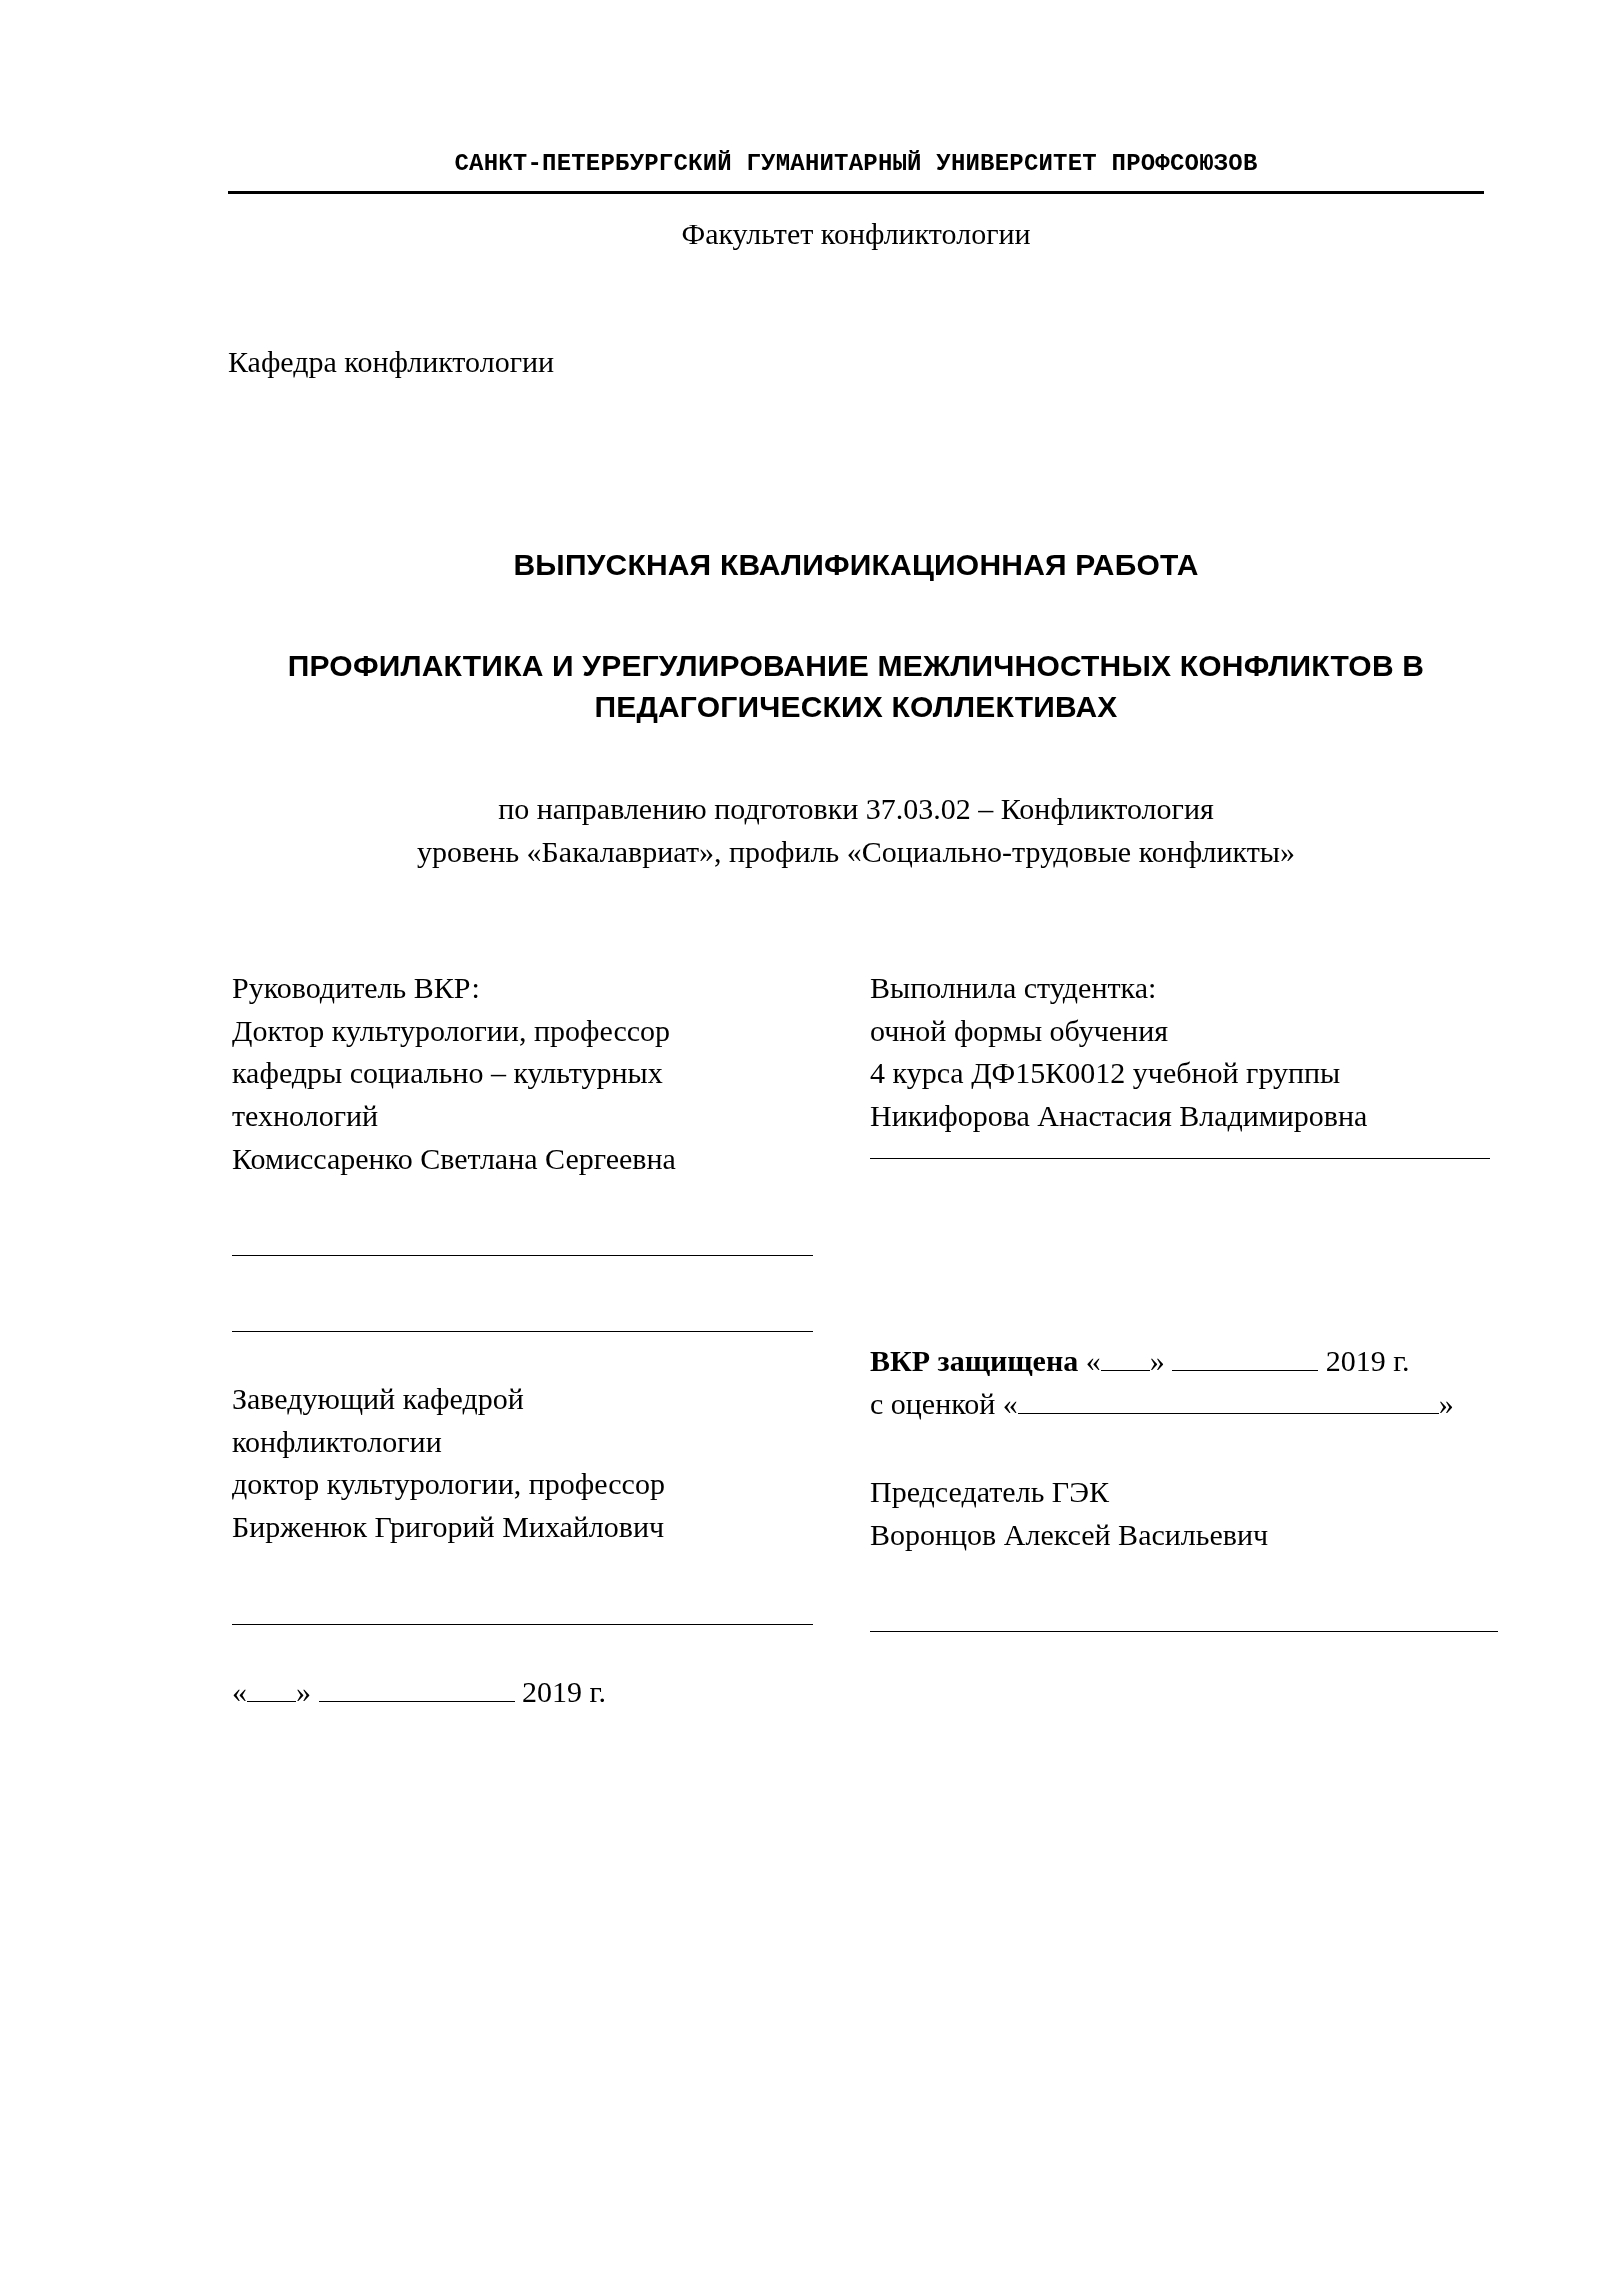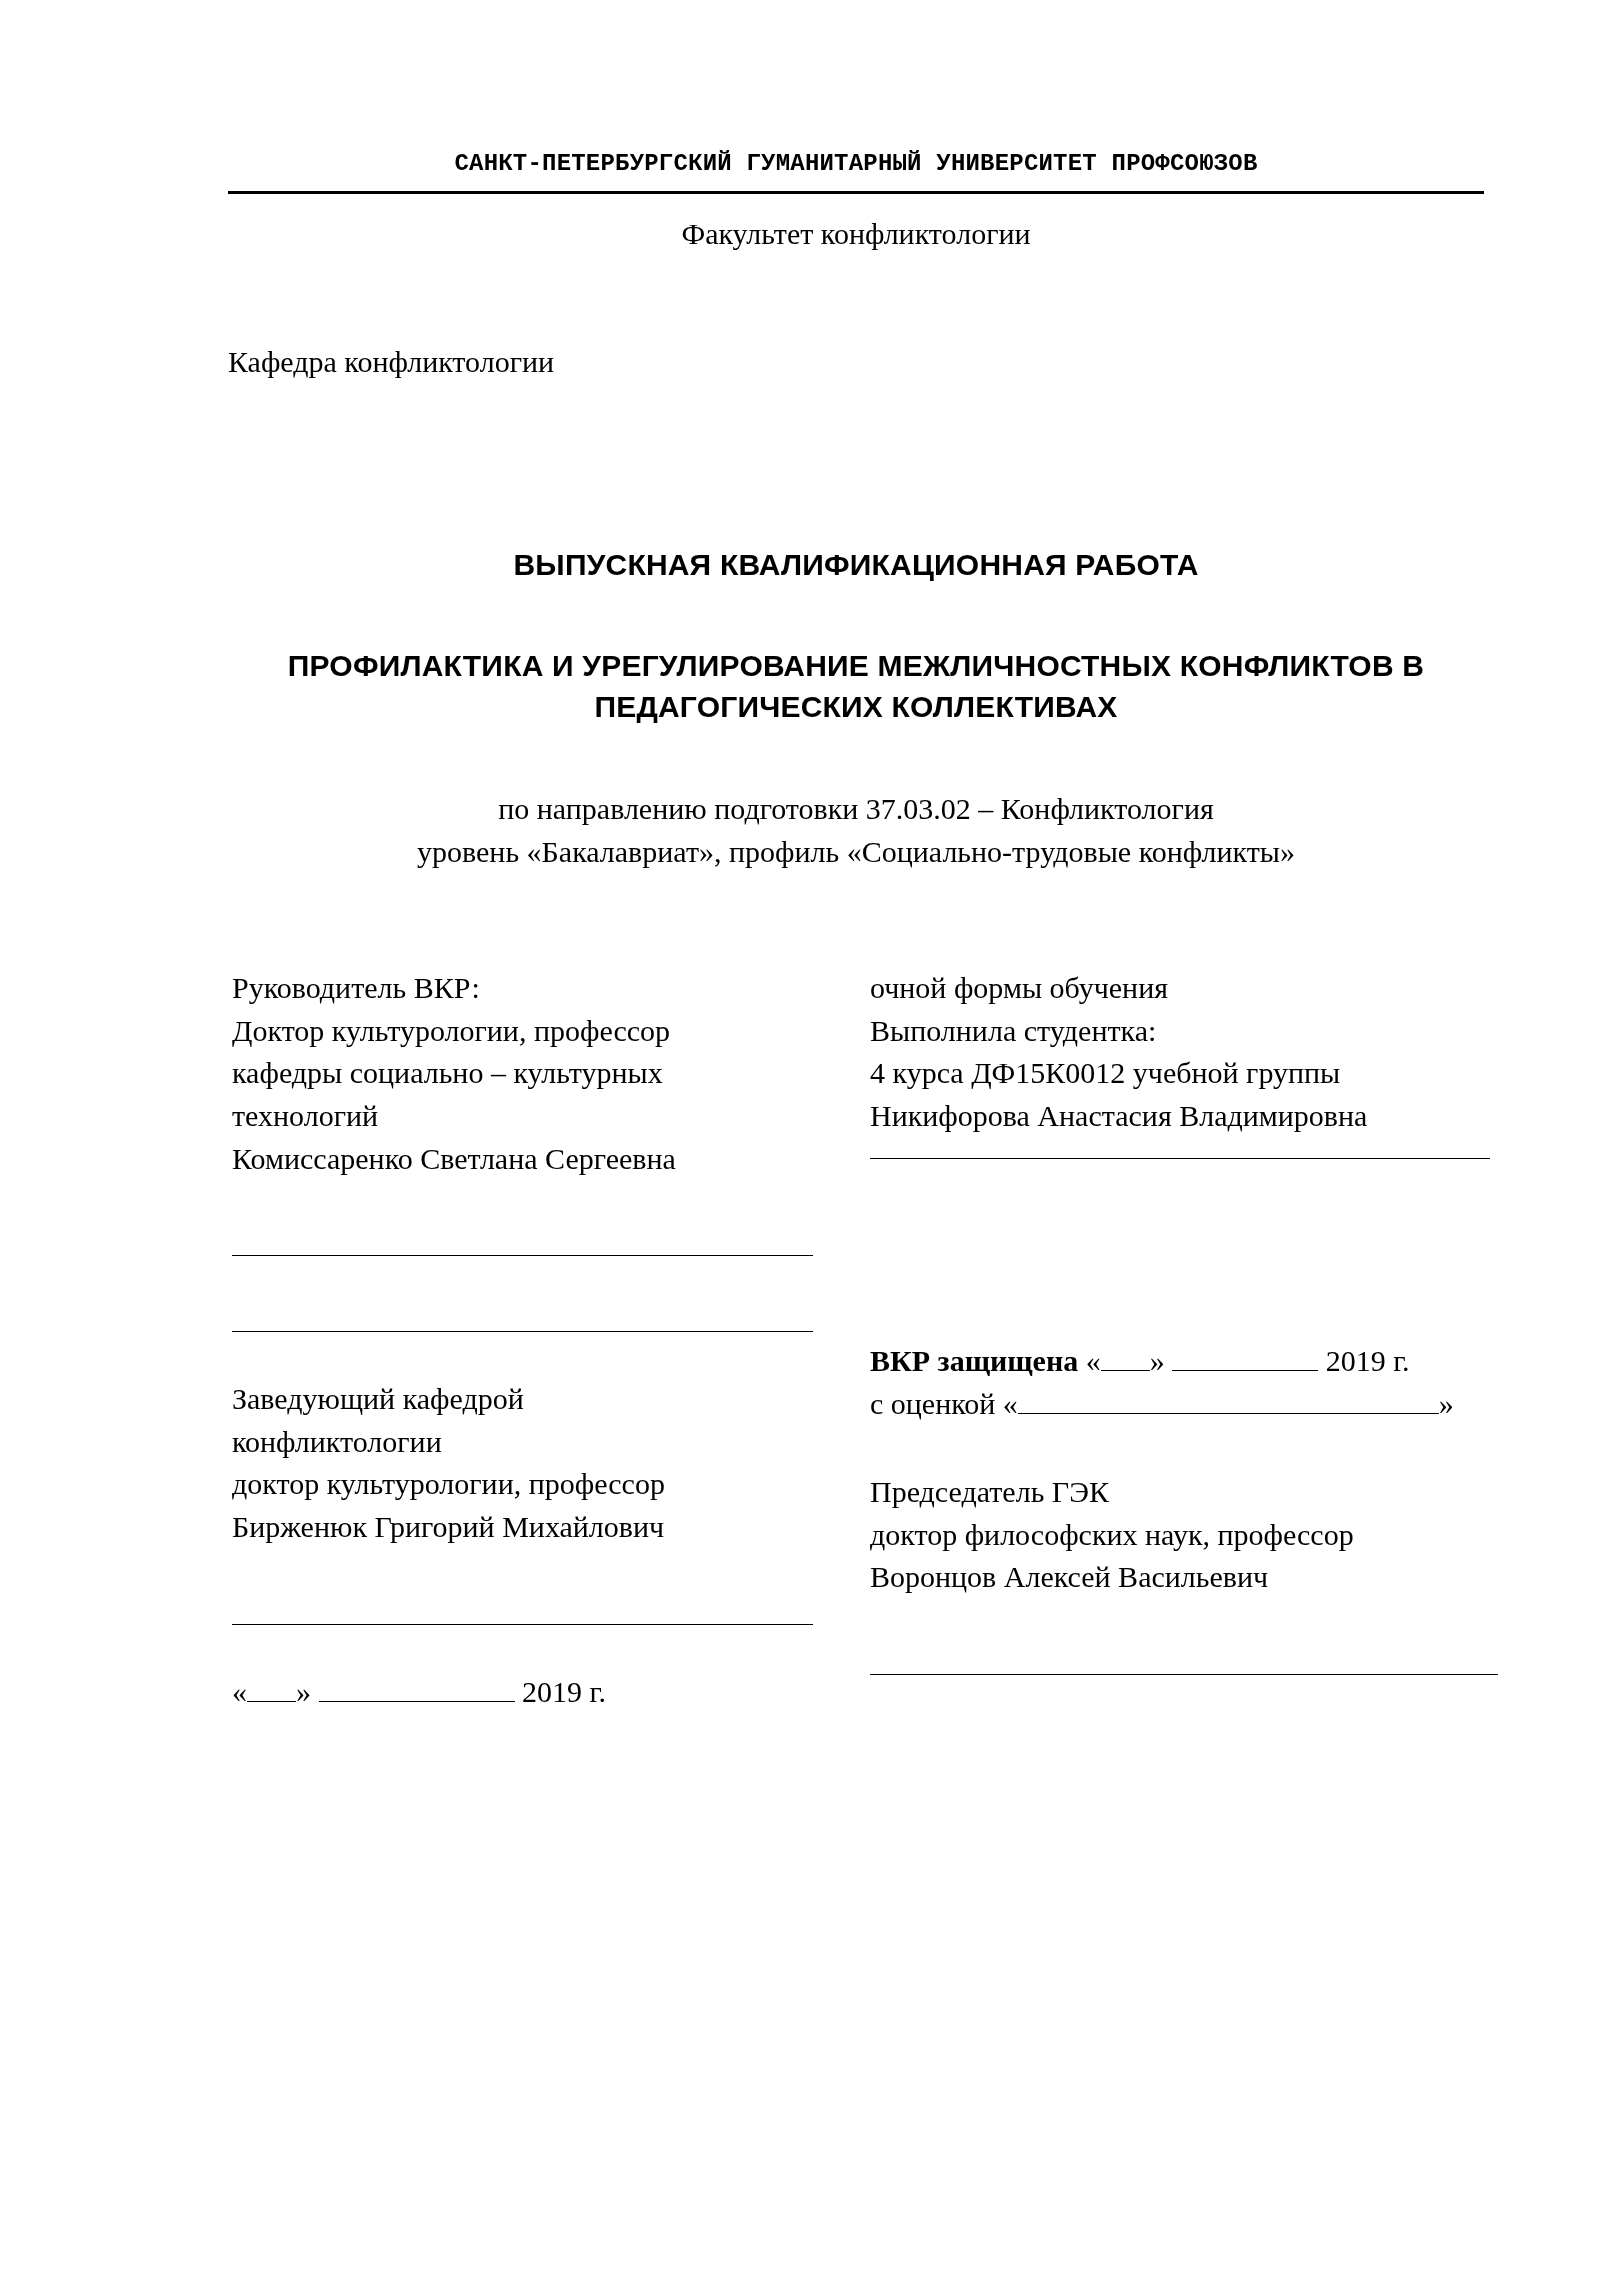--- a/index.html
+++ b/index.html
@@ -173,22 +173,22 @@
 
         <div class="spacer-md"></div>
         <div class="ln">
           <span>«</span><span class="blank-line" style="width: 49px;"></span><span>»</span>
           <span class="blank-line" style="width: 196px;"></span>
           <span>2019 г.</span>
         </div>
       </div>
 
       <div class="col col-right">
+        <div>Выполнила студентка:</div>
         <div>очной формы обучения</div>
-        <div>Выполнила студентка:</div>
         <div>4 курса ДФ15К0012 учебной группы</div>
         <div>Никифорова Анастасия Владимировна</div>
 
         <div class="spacer-sm"></div>
         <div class="sig-rule" style="width: 620px;"></div>
 
         <div style="height: 181px;"></div>
 
         <div class="ln">
           <span class="bold-inline">ВКР защищена</span>
@@ -196,21 +196,20 @@
           <span class="blank-line" style="width: 146px;"></span>
           <span>2019 г.</span>
         </div>
 
         <div class="ln">
           <span>с оценкой «</span><span class="blank-line" style="width: 421px;"></span><span>»</span>
         </div>
 
         <div class="spacer-md"></div>
         <div>Председатель ГЭК</div>
-        <div>доктор философских наук, профессор</div>
         <div>Воронцов Алексей Васильевич</div>
 
         <div class="spacer-lg"></div>
         <div class="sig-rule" style="width: 628px;"></div>
       </div>
 
     </div>
 
   </div>
 

